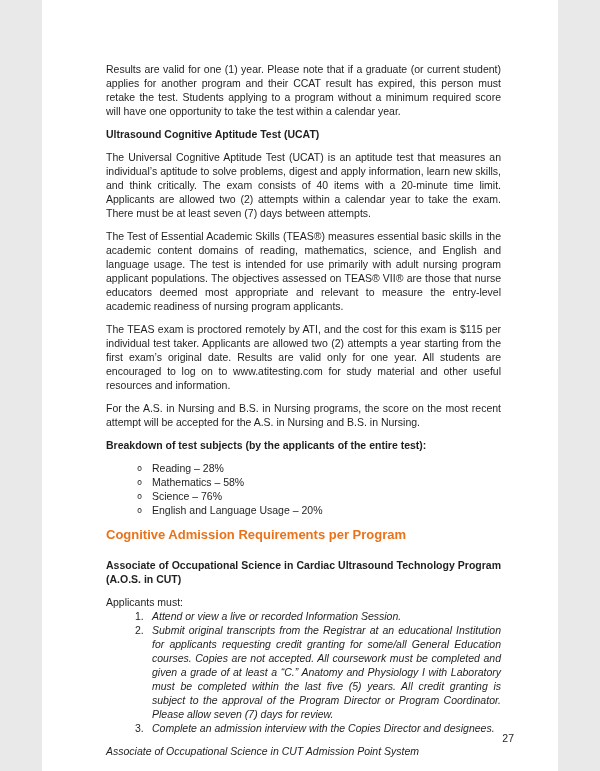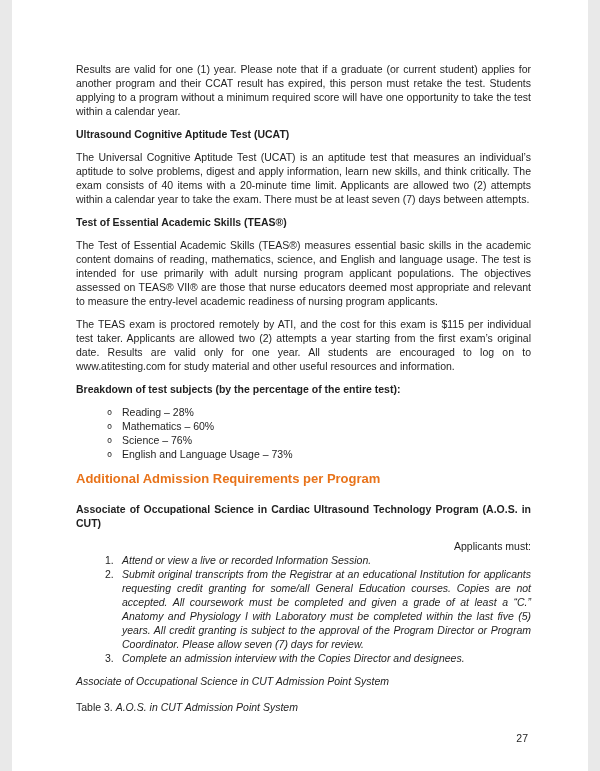--- a/index.html
+++ b/index.html
@@ -1,18 +1,18 @@
 <!DOCTYPE html>
 <html style="--accent: #E8731A;"><head>
 <meta charset="utf-8">
 <style>
   html, body { margin: 0; padding: 0; background: #e9e9e9; }
   .page {
     position: relative;
-    width: 576px;
+    width: 516px;
     height: 771px;
     margin: 0 auto;
     background: #ffffff;
     box-sizing: border-box;
     padding: 62px 57px 0 64px;
     font-family: "Liberation Sans", sans-serif;
     font-size: 10.5px;
     line-height: 14px;
     color: #1f1f1f;
     overflow: hidden;
@@ -42,65 +42,65 @@
   }
   .bullet-text { flex: 1; }
   .num-list { margin: 0 0 9px 0; }
   .num-row { display: flex; padding-left: 29px; }
   .num-marker { flex: none; width: 17px; }
   .num-text { flex: 1; text-align: justify; font-style: italic; }
   .italic { font-style: italic; }
   .caption { text-align: left; }
   .page-number {
     position: absolute;
-    right: 60px;
+    right: 44px;
     bottom: 26px;
     font-size: 10.5px;
     color: #1f1f1f;
   }
 </style>
 </head>
 <body>
 
 <div class="page">
 
   <p>Results are valid for one (1) year. Please note that if a graduate (or current student) applies for another program and their CCAT result has expired, this person must retake the test. Students applying to a program without a minimum required score will have one opportunity to take the test within a calendar year.</p>
 
   <p class="h-bold">Ultrasound Cognitive Aptitude Test (UCAT)</p>
   <p>The Universal Cognitive Aptitude Test (UCAT) is an aptitude test that measures an individual’s aptitude to solve problems, digest and apply information, learn new skills, and think critically. The exam consists of 40 items with a 20-minute time limit. Applicants are allowed two (2) attempts within a calendar year to take the exam. There must be at least seven (7) days between attempts.</p>
 
-  <p class="h-bold">Test of Essential Academic Skills (TEAS®)</p>
   <p>The Test of Essential Academic Skills (TEAS®) measures essential basic skills in the academic content domains of reading, mathematics, science, and English and language usage. The test is intended for use primarily with adult nursing program applicant populations. The objectives assessed on TEAS® VII® are those that nurse educators deemed most appropriate and relevant to measure the entry-level academic readiness of nursing program applicants.</p>
   <p>The TEAS exam is proctored remotely by ATI, and the cost for this exam is $115 per individual test taker. Applicants are allowed two (2) attempts a year starting from the first exam’s original date. Results are valid only for one year. All students are encouraged to log on to www.atitesting.com for study material and other useful resources and information.</p>
 
+  <p>For the A.S. in Nursing and B.S. in Nursing programs, the score on the most recent attempt will be accepted for the A.S. in Nursing and B.S. in Nursing.</p>
 
-  <p class="h-bold">Breakdown of test subjects (by the percentage of the entire test):</p>
+  <p class="h-bold">Breakdown of test subjects (by the applicants of the entire test):</p>
   <div class="bullet-list">
     <div class="bullet-row">
       <span class="bullet-marker">o</span>
       <span class="bullet-text">Reading – 28%</span>
     </div>
     <div class="bullet-row">
       <span class="bullet-marker">o</span>
-      <span class="bullet-text">Mathematics – 60%</span>
+      <span class="bullet-text">Mathematics – 58%</span>
     </div>
     <div class="bullet-row">
       <span class="bullet-marker">o</span>
       <span class="bullet-text">Science – 76%</span>
     </div>
     <div class="bullet-row">
       <span class="bullet-marker">o</span>
-      <span class="bullet-text">English and Language Usage – 73%</span>
+      <span class="bullet-text">English and Language Usage – 20%</span>
     </div>
   </div>
 
-  <div class="section-heading">Additional Admission Requirements per Program</div>
+  <div class="section-heading">Cognitive Admission Requirements per Program</div>
 
   <p class="h-bold">Associate of Occupational Science in Cardiac Ultrasound Technology Program (A.O.S. in CUT)</p>
-  <p style="margin-bottom:0; text-align:right;">Applicants must:</p>
+  <p style="margin-bottom:0; text-align:left;">Applicants must:</p>
   <div class="num-list">
     <div class="num-row">
       <span class="num-marker">1.</span>
       <span class="num-text">Attend or view a live or recorded Information Session.</span>
     </div>
     <div class="num-row">
       <span class="num-marker">2.</span>
       <span class="num-text">Submit original transcripts from the Registrar at an educational Institution for applicants requesting credit granting for some/all General Education courses. Copies are not accepted. All coursework must be completed and given a grade of at least a “C.” Anatomy and Physiology I with Laboratory must be completed within the last five (5) years. All credit granting is subject to the approval of the Program Director or Program Coordinator. Please allow seven (7) days for review.</span>
     </div>
     <div class="num-row">

